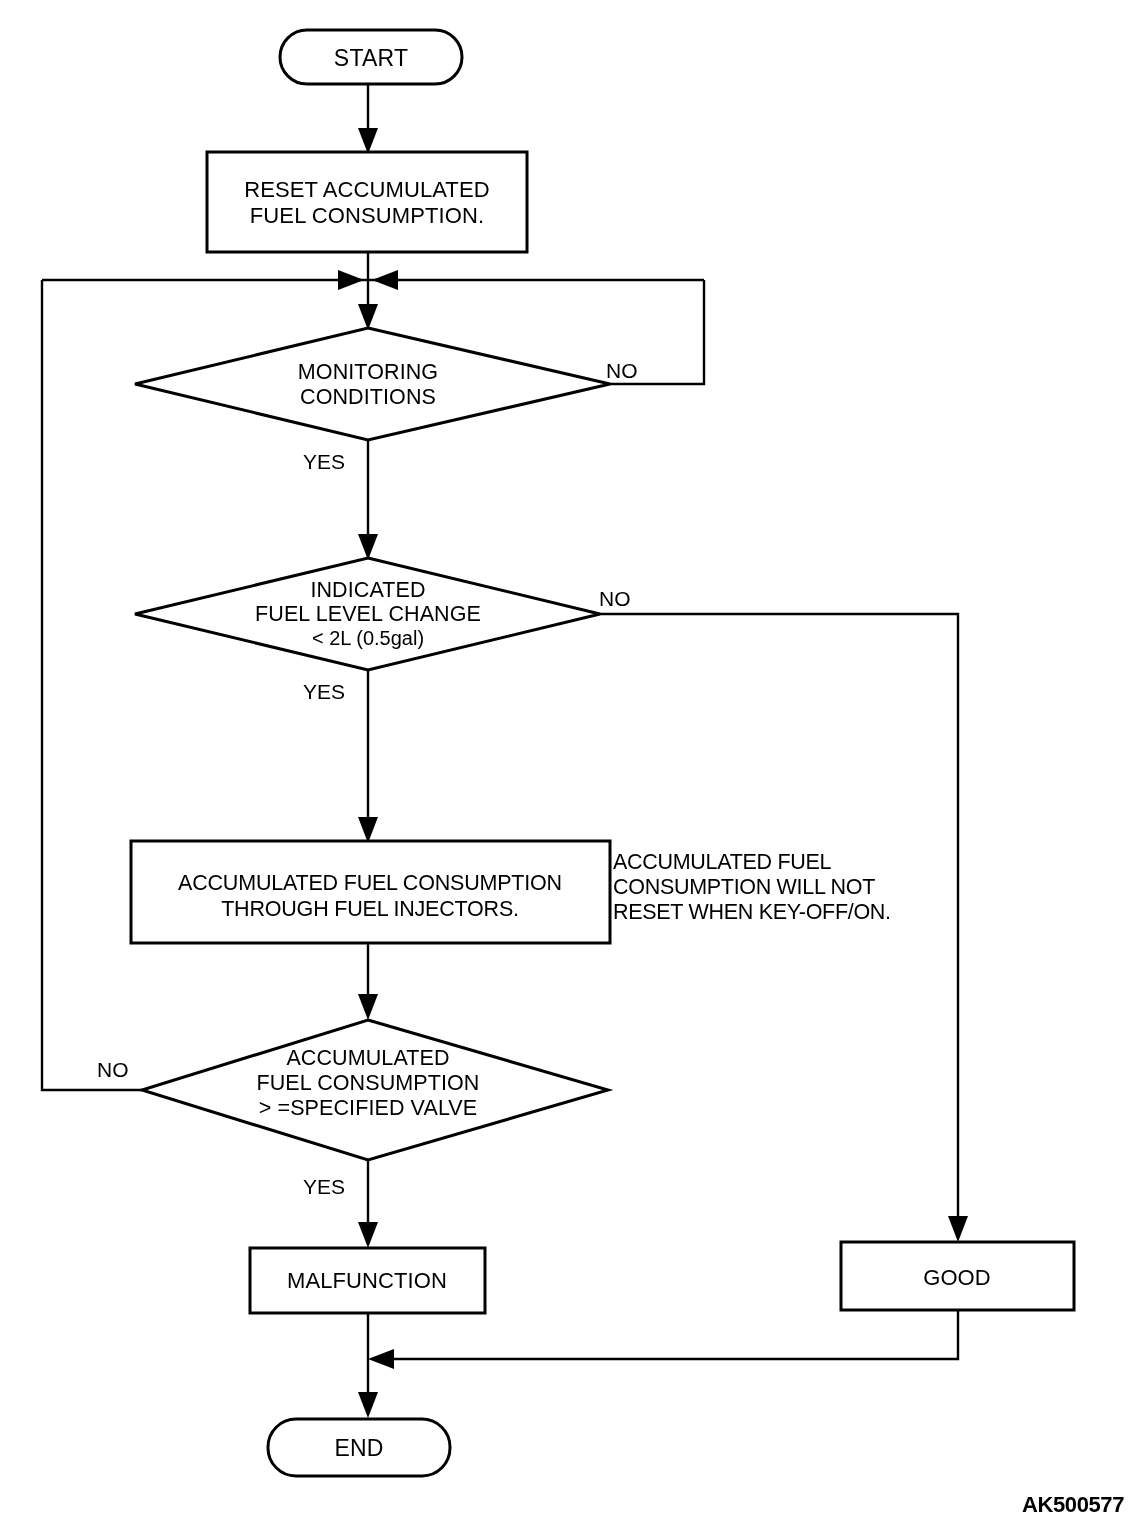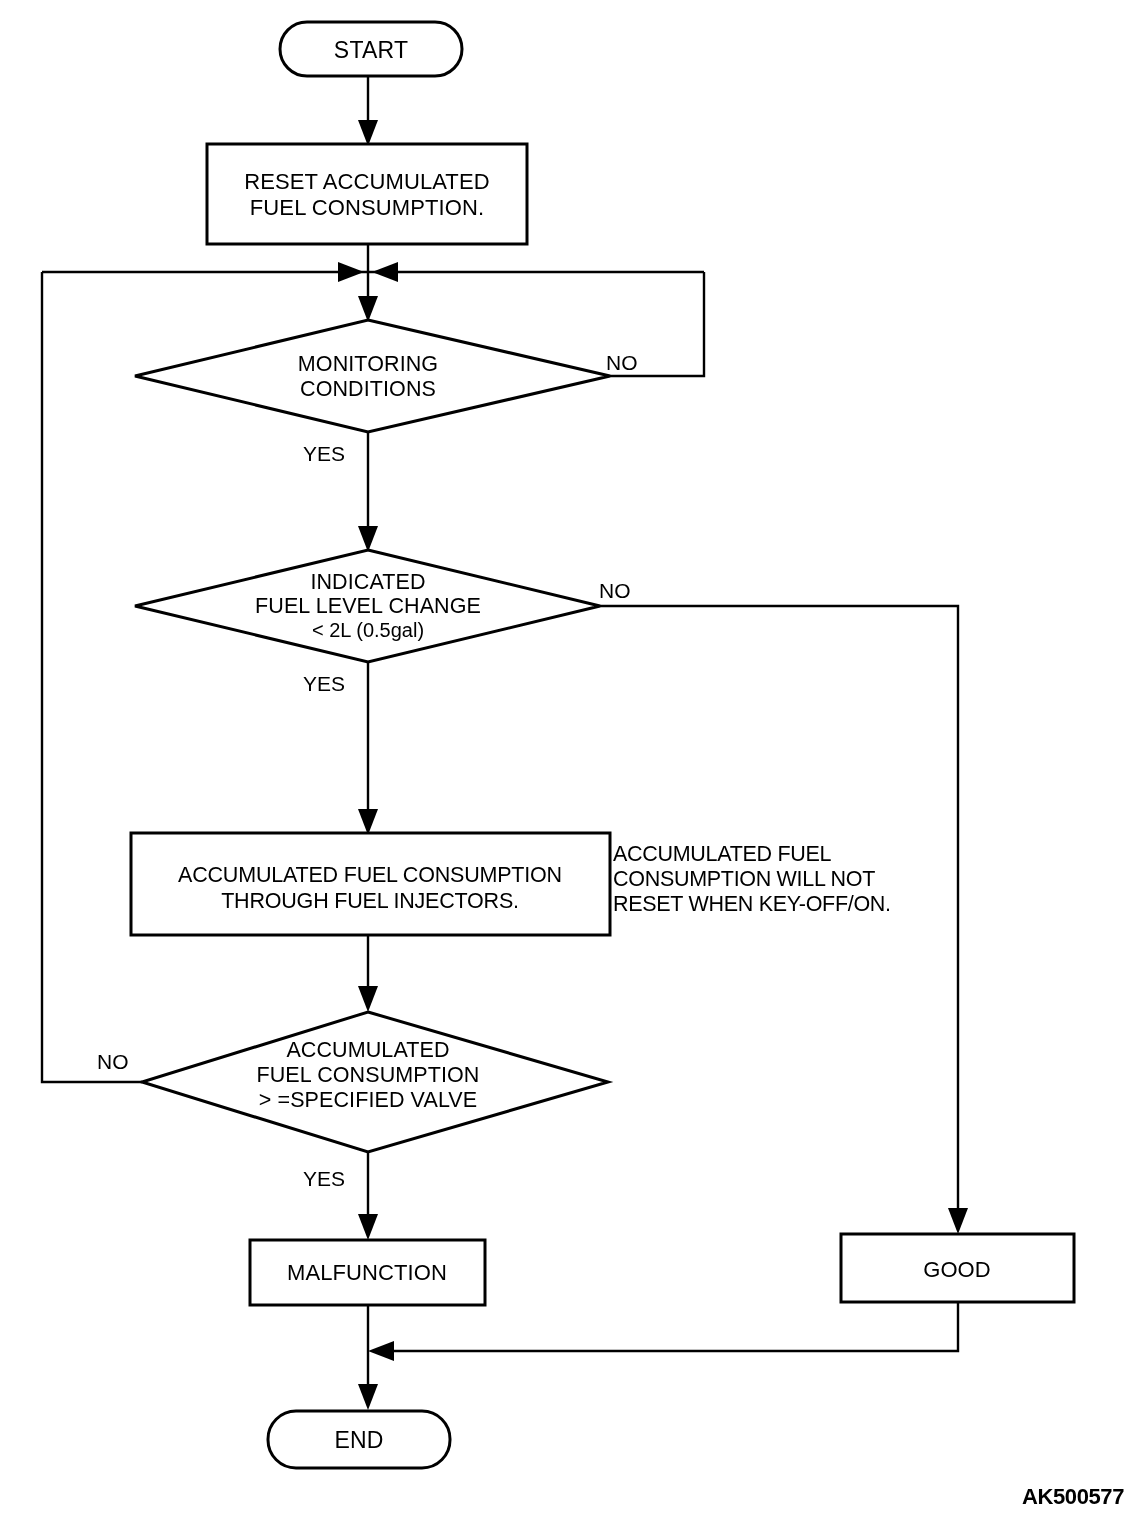--- a/index.html
+++ b/index.html
@@ -11,21 +11,21 @@
   body {
     width: 1136px;
     height: 1530px;
     font-family: "Liberation Sans", sans-serif;
     position: relative;
     overflow: hidden;
   }
   #flow-root {
     position: absolute;
     left: 0;
-    top: 0;
+    top: 8px;
     width: 1136px;
     height: 1082px;
   }
   svg.flow {
     display: block;
     width: 1136px;
     height: 1530px;
     background: #ffffff;
   }
   .shape-stroke {

